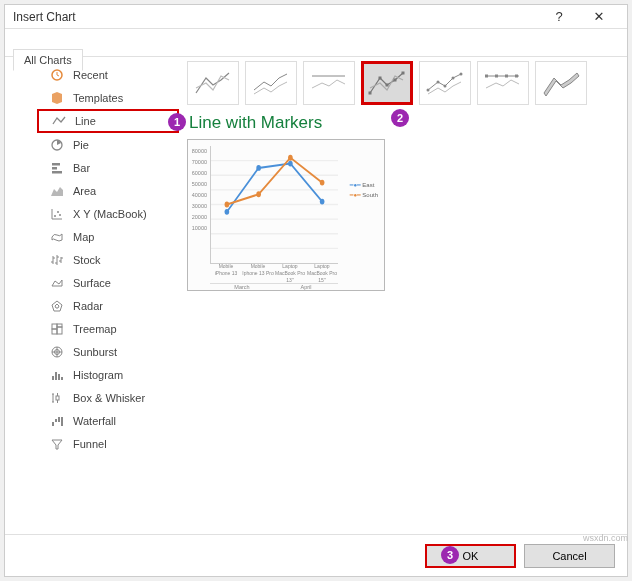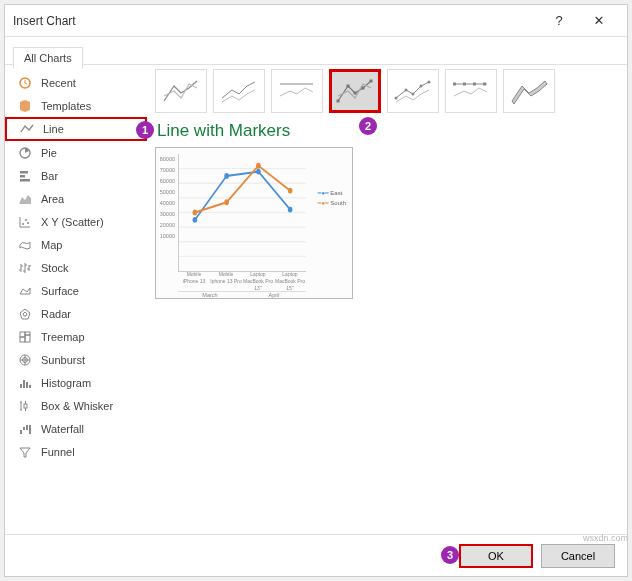--- a/index.html
+++ b/index.html
@@ -1,42 +1,42 @@
 <!DOCTYPE html>
 <html><head>
 <meta charset="utf-8">
 <style>
   * { box-sizing: border-box; margin: 0; padding: 0; font-family: "Segoe UI", Arial, sans-serif; }
   body { background: #f0f0f0; padding: 4px; }
   .dialog { width: 624px; height: 573px; background: #fff; border: 1px solid #ccc; display: flex; flex-direction: column; }
-  .titlebar { height: 32px; display: flex; align-items: center; padding: 0 8px; border-bottom: 1px solid #e0e0e0; }
+  .titlebar { height: 24px; display: flex; align-items: center; padding: 0 8px; border-bottom: 1px solid #e0e0e0; }
   .titlebar .title { flex: 1; font-size: 12px; color: #333; }
   .titlebar .tbtn { width: 40px; height: 28px; display:flex; align-items:center; justify-content:center; cursor:pointer; font-size:13px; color:#333; }
   .tabstrip { padding: 6px 8px 0 8px; border-bottom: 1px solid #e0e0e0; height: 28px; display:flex; align-items:flex-end;}
-  .tab { padding: 4px 10px; font-size: 11px; color: #444; border: 1px solid #ddd; border-bottom: 1px solid #fff; background:#fff; position:relative; top:5px;}
+  .tab { padding: 4px 10px; font-size: 11px; color: #444; border: 1px solid #ddd; border-bottom: 1px solid #fff; background:#fff; position:relative; top:15px;}
   .body { flex:1; display:flex; }
   .sidebar { width:142px; padding: 6px 0; }
   .sidebar-item { height: 23px; display:flex; align-items:center; padding: 0 10px 0 12px; font-size: 11px; color:#444; cursor:pointer; gap:8px;}
   .sidebar-item .icon { width:16px; height:16px; display:inline-flex; align-items:center; justify-content:center; color:#888;}
   .sidebar-item.selected { border: 2px solid #d40000; height: 24px; position: relative;}
   .main { flex:1; padding: 4px 8px 8px 8px; position:relative; }
   .subtype-row { display:flex; gap:6px; margin-bottom: 8px; align-items:center;}
   .subtype { width:52px; height:44px; border:1px solid #ddd; display:flex; align-items:center; justify-content:center; cursor:pointer; background:#fff;}
   .subtype.selected { background:#dadada; border: 3px solid #d40000;}
   .chart-title { font-size: 17px; color:#15803d; margin: 0 0 6px 2px; font-weight:400;}
   .preview { border:1px solid #b8b8b8; width:198px; height:152px; background:#fcfcfc; position:relative; padding:6px;}
   .ylabels { position:absolute; left:3px; top:6px; font-size:5.5px; color:#888; line-height:11px; text-align:right; width:16px;}
   .legend { position:absolute; right:6px; top:40px; font-size:6px; color:#666; line-height:10px;}
   .xgrid { position:absolute; left:22px; bottom:26px; right:46px; top:6px; border-left:1px solid #ccc; border-bottom:1px solid #ccc;}
   .xlabels { position:absolute; left:22px; bottom:6px; right:46px; font-size:5px; color:#888; display:flex;}
   .xcol { flex:1; text-align:center; line-height:7px;}
   .groupbar { position:absolute; left:22px; right:46px; bottom:0; font-size:5.5px; color:#888; display:flex;}
   .badge { position:absolute; width:18px; height:18px; border-radius:50%; background:#9c27b0; color:#fff; font-size:11px; font-weight:bold; display:flex; align-items:center; justify-content:center; z-index:5;}
   .footer { height: 42px; border-top: 1px solid #e0e0e0; display:flex; justify-content:flex-end; align-items:center; padding: 0 12px; gap:8px;}
-  .btn { width:74px; height:24px; background:#e1e1e1; border:1px solid #adadad; font-size:11px; cursor:pointer; display:flex; align-items:center; justify-content:center;}
+  .btn { width:91px; height:24px; background:#e1e1e1; border:1px solid #adadad; font-size:11px; cursor:pointer; display:flex; align-items:center; justify-content:center;}
   .btn.primary { border: 2px solid #d40000;}
   .watermark { position:absolute; right:4px; bottom:38px; font-size:9px; color:#bbb;}
   svg { overflow:visible; }
 </style>
 </head>
 <body>
 
 <div class="dialog">
 
   <div class="titlebar">
@@ -44,21 +44,21 @@
     <div class="tbtn">?</div>
     <div class="tbtn">✕</div>
   </div>
 
   <div class="tabstrip">
     <div class="tab">All Charts</div>
   </div>
 
   <div class="body">
 
-    <div class="sidebar" style="position:relative;">
+    <div class="sidebar" style="position:relative;margin-left:32px;">
       <div class="sidebar-item">
         <span class="icon">
             <svg width="14" height="14">
               <circle cx="7" cy="7" r="5" fill="none" stroke="#e58a3c" stroke-width="1.5"></circle>
               <path d="M7 4v3l2 1" stroke="#e58a3c" fill="none"></path>
             </svg>
           </span>
         <span>Recent</span>
       </div>
       <div class="sidebar-item">
@@ -107,21 +107,21 @@
       </div>
       <div class="sidebar-item">
         <span class="icon">
             <svg width="14" height="14">
               <path d="M2 2 V12 H12" stroke="#888" fill="none"></path>
               <circle cx="5" cy="9" r="1" fill="#888"></circle>
               <circle cx="8" cy="5" r="1" fill="#888"></circle>
               <circle cx="10" cy="8" r="1" fill="#888"></circle>
             </svg>
           </span>
-        <span>X Y (Scatter)</span>
+        <span>X Y (MacBook)</span>
       </div>
       <div class="sidebar-item">
         <span class="icon">
             <svg width="14" height="14">
               <path d="M2 7 Q4 3 7 5 Q10 7 12 4 V10 Q9 12 6 10 Q3 8 2 10 Z" fill="none" stroke="#888"></path>
             </svg>
           </span>
         <span>Map</span>
       </div>
       <div class="sidebar-item">

